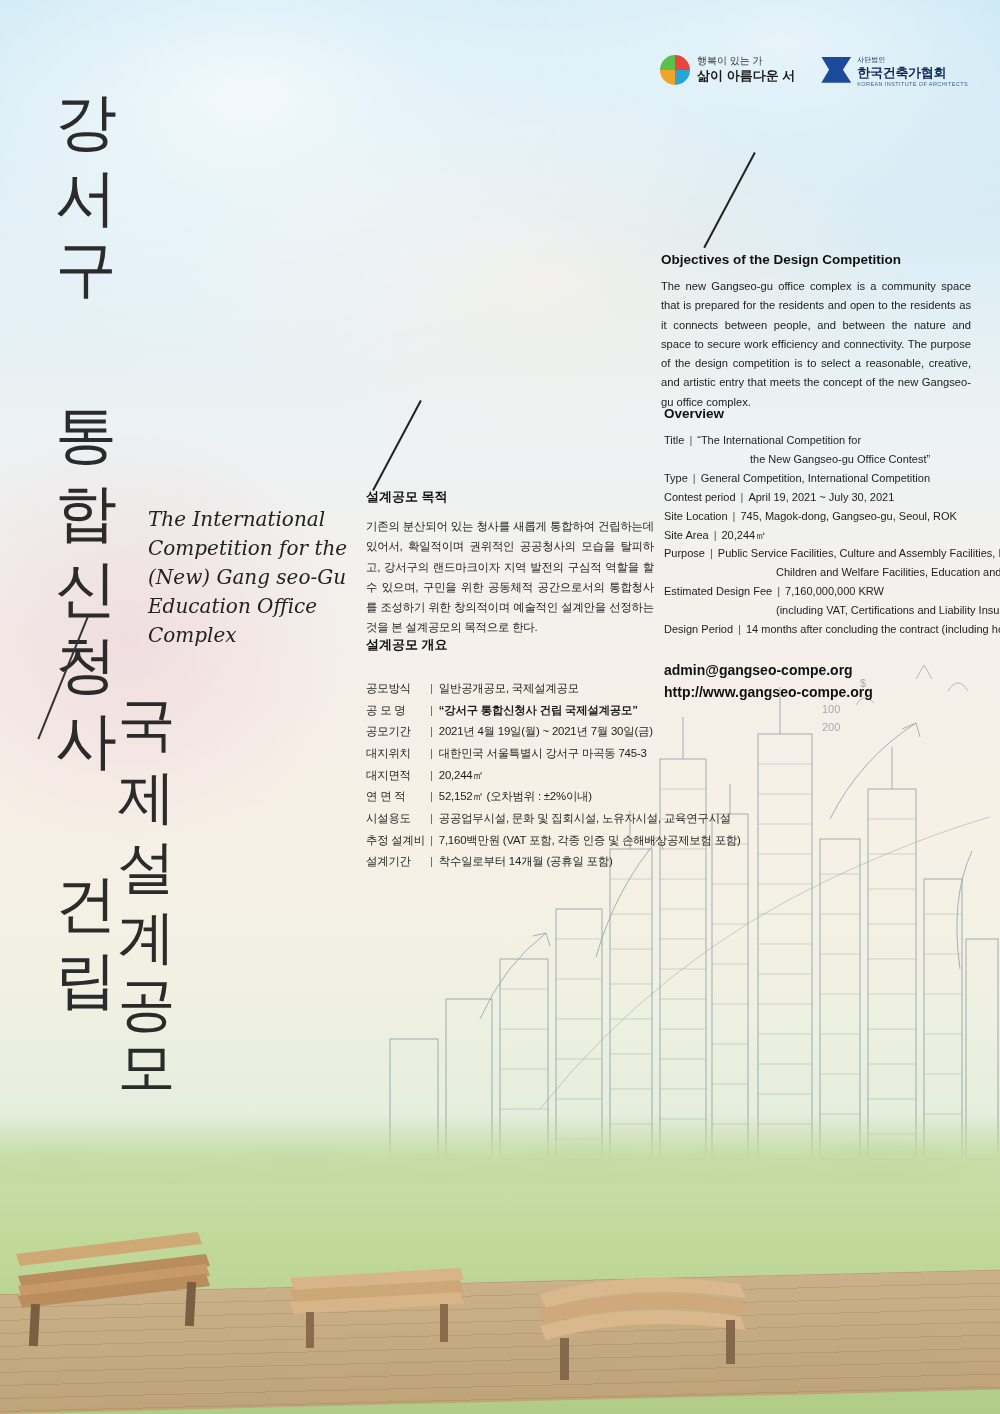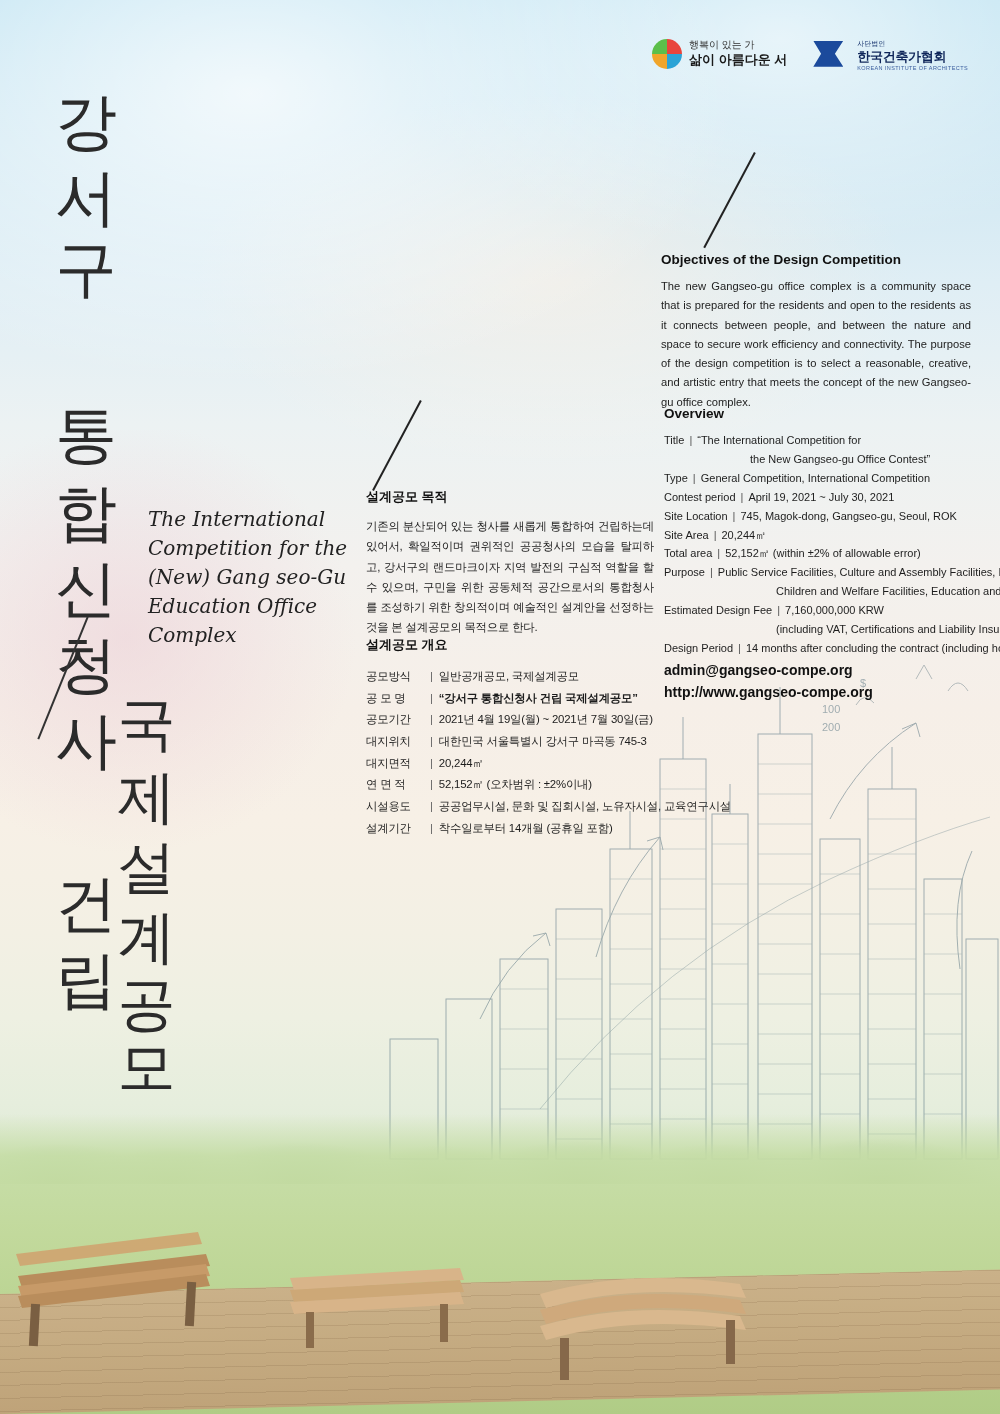--- a/index.html
+++ b/index.html
@@ -66,30 +66,30 @@
   }
   .deck:after{
     content:"";position:absolute;inset:0;
     background:repeating-linear-gradient(to bottom, rgba(120,90,55,.18) 0 1px, rgba(255,255,255,0) 1px 13px);
   }
 
   
   .city{position:absolute;right:0;bottom:215px;width:640px;height:560px;opacity:.55;}
 
   
-  .logos{position:absolute;top:36px;right:32px;display:flex;align-items:center;gap:26px;}
+  .logos{position:absolute;top:52px;right:32px;display:flex;align-items:center;gap:26px;}
   .logo-gangseo{display:flex;align-items:center;gap:7px;}
   .logo-mark{width:30px;height:30px;border-radius:50%;
     background:conic-gradient(#e8453c 0 25%, #2aa3d6 0 50%, #f0a52a 0 75%, #5bbf4a 0 100%);}
   .logo-gangseo .ltext{font-size:10px;line-height:1.25;color:#333;}
   .logo-gangseo .ltext b{display:block;font-size:13px;color:#1a1a1a;}
   .logo-kia{display:flex;align-items:center;gap:6px;}
   .kia-mark{width:30px;height:26px;background:#1b4a9c;
     clip-path:polygon(0 0,100% 0,72% 50%,100% 100%,0 100%,26% 50%);}
-  .logo-kia .ltext{font-size:11px;line-height:1.2;color:#14306b;margin-left:8px;}
+  .logo-kia .ltext{font-size:11px;line-height:1.2;color:#14306b;}
   .logo-kia .ltext b{display:block;font-size:13px;color:#0e2559;letter-spacing:-.3px;}
   .logo-kia .ltext small{display:block;font-size:5.5px;letter-spacing:.4px;color:#3b5e9e;}
 
   
   .ktitle{
     position:absolute;left:44px;top:50px;
     writing-mode:vertical-rl;text-orientation:upright;
     font-family:"DejaVu Serif", serif;
     font-size:62px;letter-spacing:14px;color:#2b2b2b;font-weight:500;
     height:980px;
@@ -132,21 +132,21 @@
   .ovw .cont2{padding-left:86px;white-space:nowrap;}
   .ovw .cont3{padding-left:112px;white-space:nowrap;}
 
   .contact{left:664px;top:660px;font-size:14px;line-height:1.55;font-weight:bold;color:#111;}
 
   .kpurpose{left:366px;top:488px;width:288px;}
   .kpurpose h3{font-size:13px;}
   .kpurpose p{font-size:11.4px;line-height:1.78;color:#222;letter-spacing:-.2px;}
 
   .koverview{left:366px;top:636px;width:300px;}
-  .koverview h3{font-size:13px;margin-bottom:12px;}
+  .koverview h3{font-size:13px;margin-bottom:24px;}
   .koverview .row{font-size:11.4px;line-height:1.9;color:#1d1d1d;white-space:nowrap;letter-spacing:-.2px;}
   .koverview .row .k{display:inline-block;min-width:62px;}
   .koverview .row .sep{display:inline-block;padding:0 6px 0 2px;color:#666;}
   .koverview .row b{font-weight:bold;}
   svg{display:block;}
 </style>
 </head>
 <body>
 
 <div class="poster">
@@ -188,21 +188,20 @@
 
   <div class="blk ovw">
     <h3>Overview</h3>
     <div id="overview-rows">
         <div class="row"><span class="k">Title</span><span class="sep">|</span><span>“The International Competition for</span></div>
         <div class="row cont2"><span>the New Gangseo-gu Office Contest”</span></div>
         <div class="row"><span class="k">Type</span><span class="sep">|</span><span>General Competition, International Competition</span></div>
         <div class="row"><span class="k">Contest period</span><span class="sep">|</span><span>April 19, 2021 ~ July 30, 2021</span></div>
         <div class="row"><span class="k">Site Location</span><span class="sep">|</span><span>745, Magok-dong, Gangseo-gu, Seoul, ROK</span></div>
         <div class="row"><span class="k">Site Area</span><span class="sep">|</span><span>20,244㎡</span></div>
-        <div class="row"><span class="k">Total area</span><span class="sep">|</span><span>52,152㎡ (within ±2% of allowable error)</span></div>
         <div class="row"><span class="k">Purpose</span><span class="sep">|</span><span>Public Service Facilities, Culture and Assembly Facilities, Elder,</span></div>
         <div class="row cont3"><span>Children and Welfare Facilities, Education and Research Facilities</span></div>
         <div class="row"><span class="k">Estimated Design Fee</span><span class="sep">|</span><span>7,160,000,000 KRW</span></div>
         <div class="row cont3"><span>(including VAT, Certifications and Liability Insurances)</span></div>
         <div class="row"><span class="k">Design Period</span><span class="sep">|</span><span>14 months after concluding the contract (including holidays)</span></div>
       </div>
   </div>
 
   <div class="blk contact">
     <div>admin@gangseo-compe.org</div>
@@ -217,20 +216,21 @@
   <div class="blk koverview">
     <h3>설계공모 개요</h3>
     <div id="koverview-rows">
         <div class="row"><span class="k">공모방식</span><span class="sep">|</span><span>일반공개공모, 국제설계공모</span></div>
         <div class="row"><span class="k">공 모 명</span><span class="sep">|</span><b>“강서구 통합신청사 건립 국제설계공모”</b></div>
         <div class="row"><span class="k">공모기간</span><span class="sep">|</span><span>2021년 4월 19일(월) ~ 2021년 7월 30일(금)</span></div>
         <div class="row"><span class="k">대지위치</span><span class="sep">|</span><span>대한민국 서울특별시 강서구 마곡동 745-3</span></div>
         <div class="row"><span class="k">대지면적</span><span class="sep">|</span><span>20,244㎡</span></div>
         <div class="row"><span class="k">연 면 적</span><span class="sep">|</span><span>52,152㎡ (오차범위 : ±2%이내)</span></div>
         <div class="row"><span class="k">시설용도</span><span class="sep">|</span><span>공공업무시설, 문화 및 집회시설, 노유자시설, 교육연구시설</span></div>
+        <div class="row"><span class="k">추정 설계비</span><span class="sep">|</span><span>7,160백만원 (VAT 포함, 각종 인증 및 손해배상공제보험 포함)</span></div>
         <div class="row"><span class="k">설계기간</span><span class="sep">|</span><span>착수일로부터 14개월 (공휴일 포함)</span></div>
       </div>
   </div>
 
   <svg class="city" viewBox="0 0 640 560">
     <g fill="none" stroke="#4b6b7a" stroke-width="1" opacity="0.9">
 
       <rect x="300" y="120" width="46" height="400"></rect>
       <rect x="352" y="175" width="36" height="345"></rect>
       <rect x="250" y="210" width="42" height="310"></rect>

